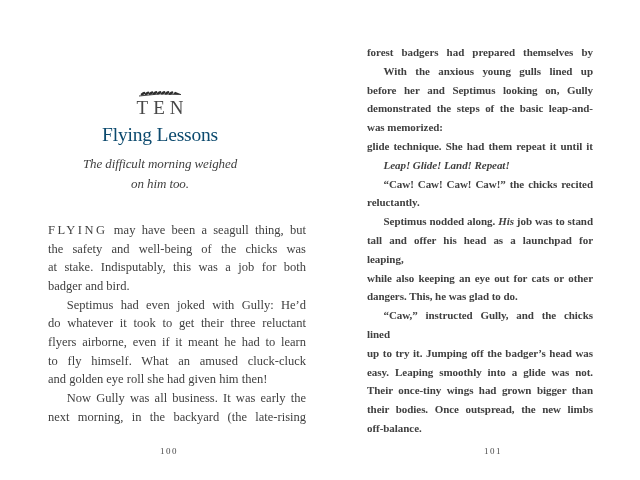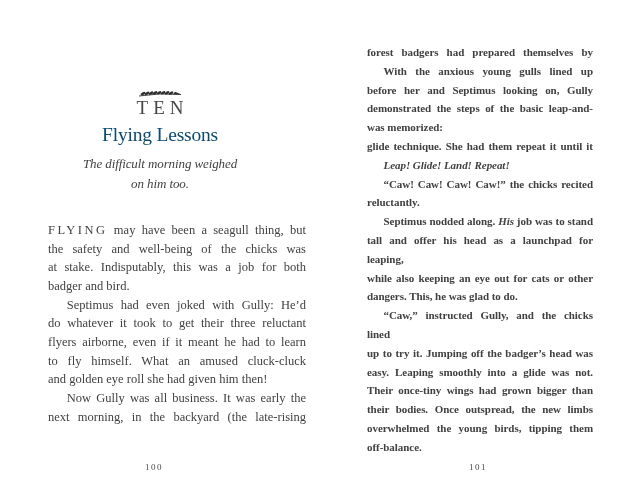--- a/index.html
+++ b/index.html
@@ -53,22 +53,22 @@
     text-align:justify;
     text-align-last:justify;
     -moz-text-align-last:justify;
   }
   .line.ind{text-indent:1.5em;}
   .seg.i{font-style:italic;}
   .seg.caps{letter-spacing:2.5px;}
 
   
   .page-number{
-    position:absolute;top:462px;width:48px;
-    text-align:center;
+    position:absolute;top:446px;width:48px;
+    text-align:right;
     font-size:9px;letter-spacing:1.5px;
     color:#4a4a4a;
   }
   .page-number.left{left:130px;}
   .page-number.right{left:454px;}
 </style>
 </head>
 <body>
 
 <div class="page-spread">
@@ -124,19 +124,18 @@
       <div class="line"><span class="seg">reluctantly.</span></div>
       <div class="line j ind"><span class="seg">Septimus nodded along. </span><span class="seg i">His</span><span class="seg"> job was to stand</span></div>
       <div class="line j"><span class="seg">tall and offer his head as a launchpad for leaping,</span></div>
       <div class="line j"><span class="seg">while also keeping an eye out for cats or other</span></div>
       <div class="line"><span class="seg">dangers. This, he was glad to do.</span></div>
       <div class="line j ind"><span class="seg">“Caw,” instructed Gully, and the chicks lined</span></div>
       <div class="line j"><span class="seg">up to try it. Jumping off the badger’s head was</span></div>
       <div class="line j"><span class="seg">easy. Leaping smoothly into a glide was not.</span></div>
       <div class="line j"><span class="seg">Their once-tiny wings had grown bigger than</span></div>
       <div class="line j"><span class="seg">their bodies. Once outspread, the new limbs</span></div>
-      <div class="line j"><span class="seg">overwhelmed the young birds, tipping them</span></div>
       <div class="line"><span class="seg">off-balance.</span></div>
     </div>
 
   <div class="page-number right">101</div>
 
 </div>
 
 </body></html>

